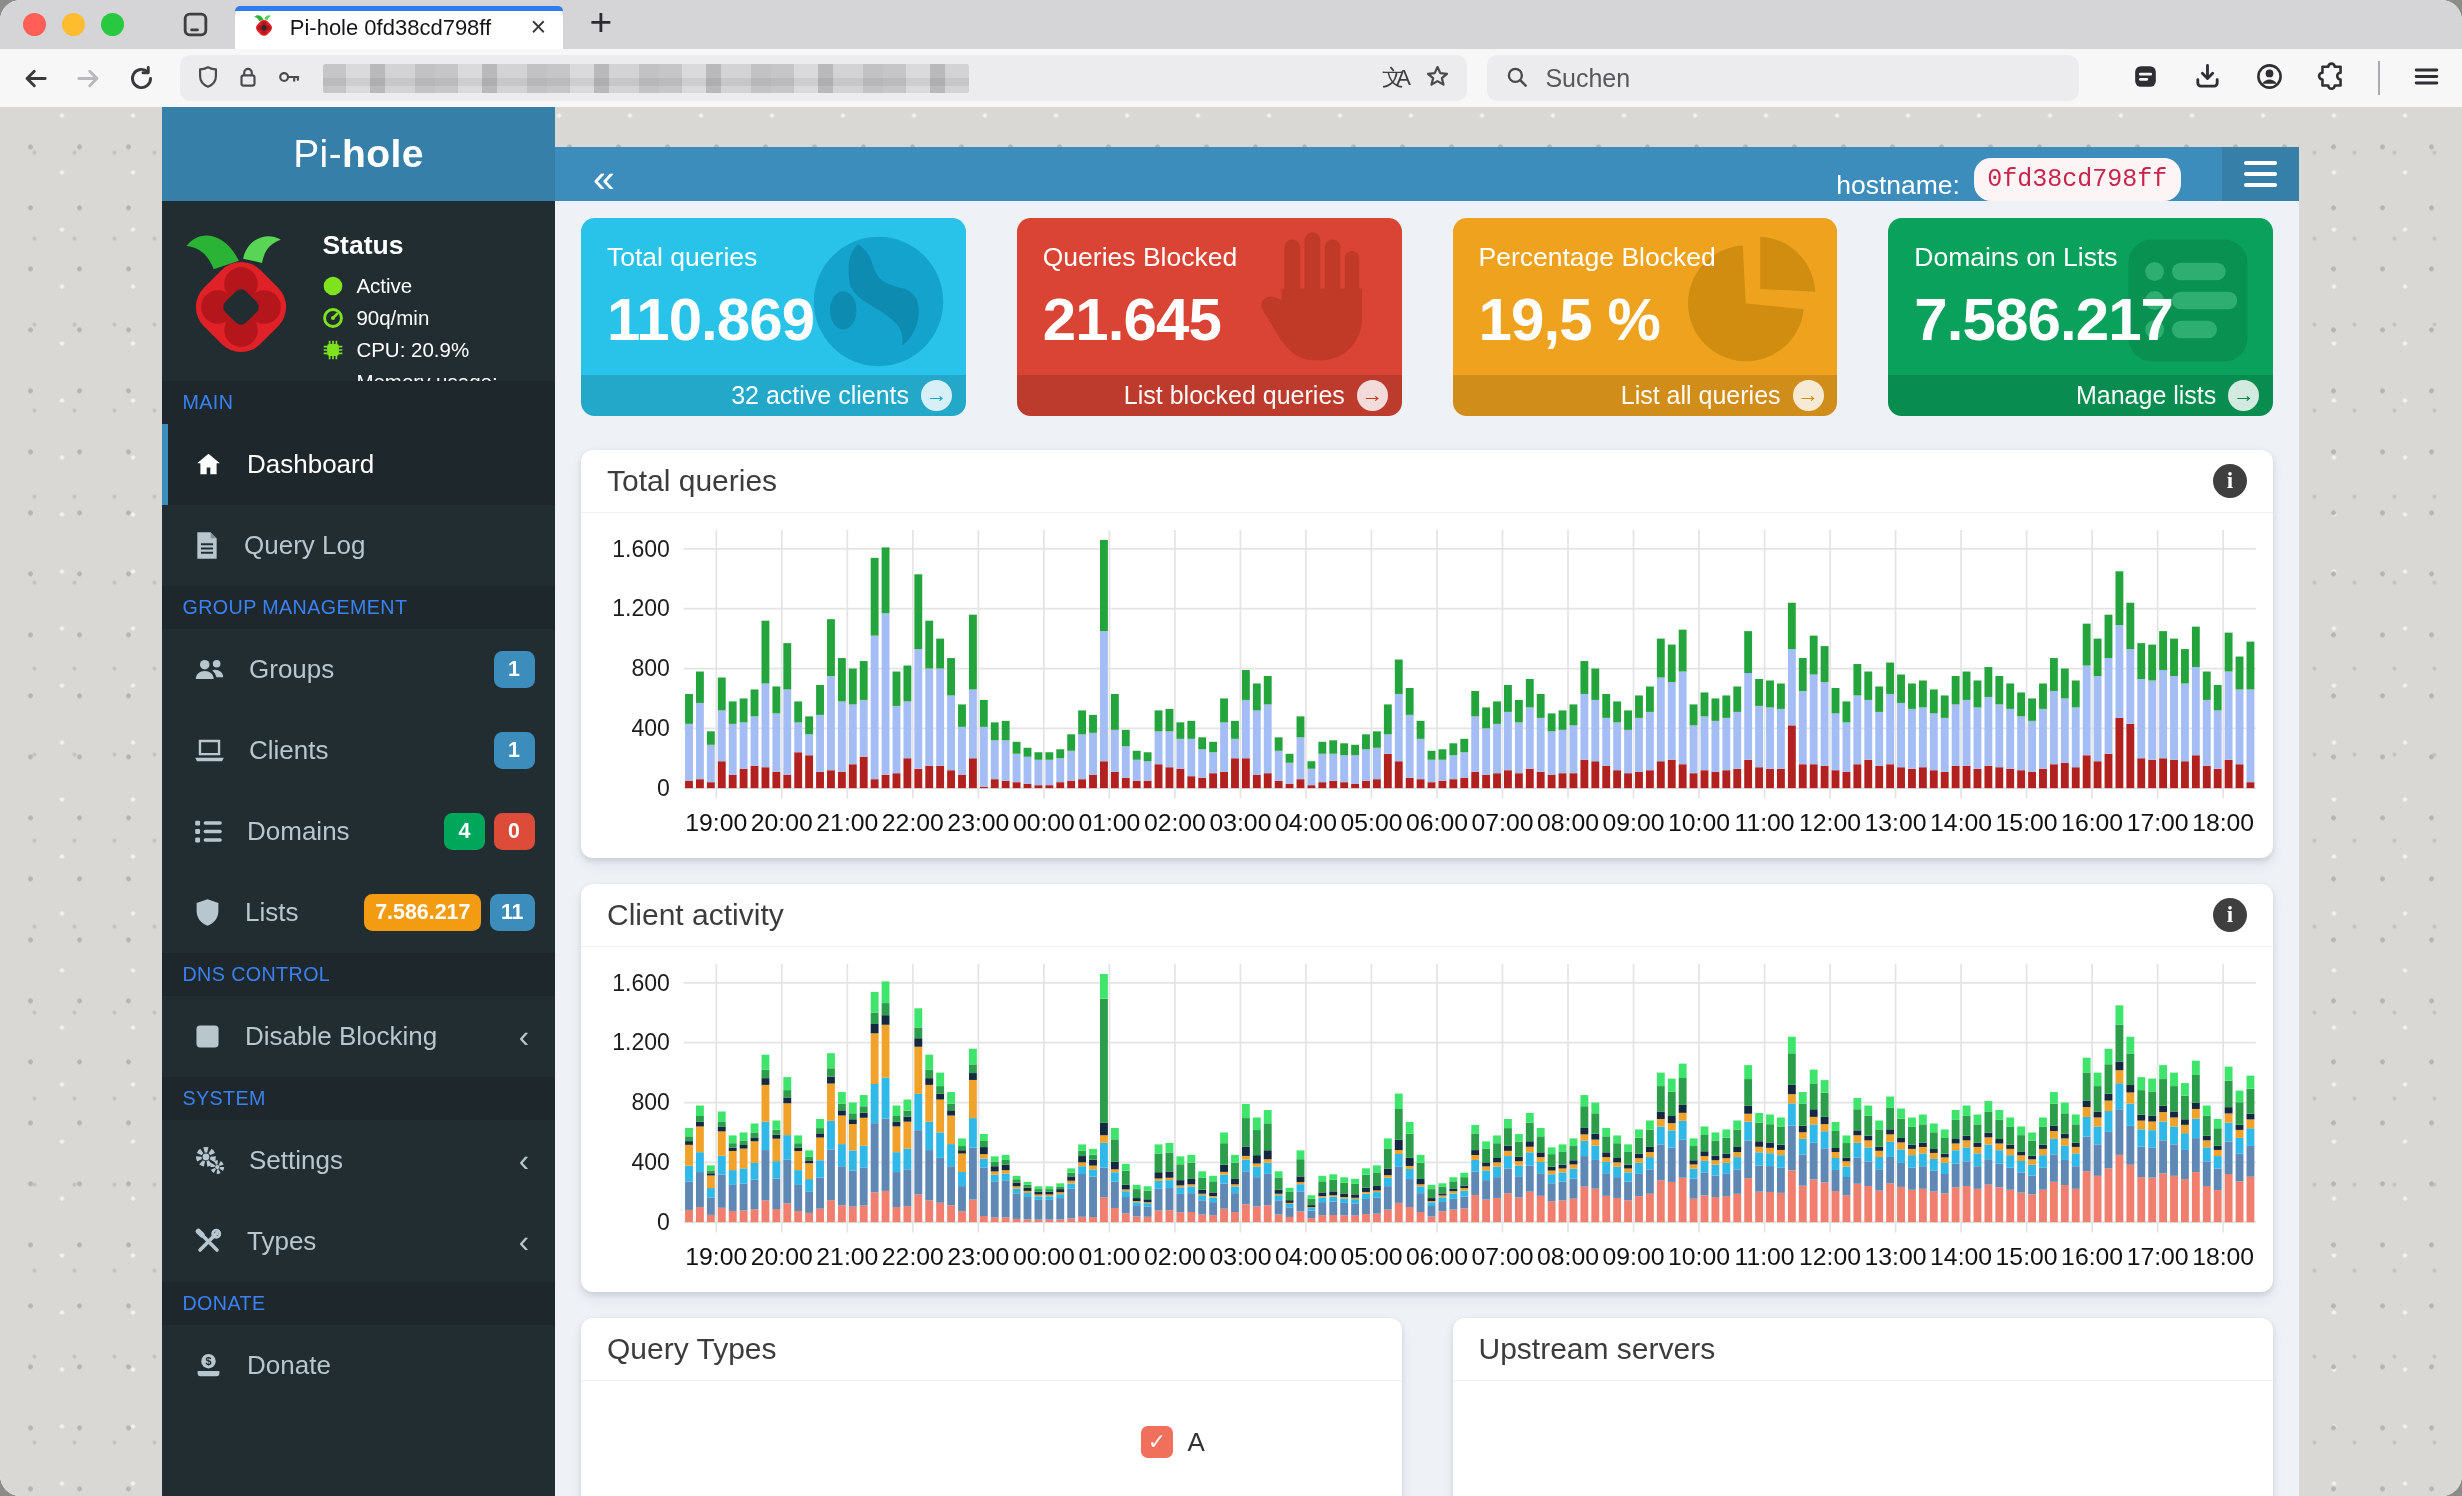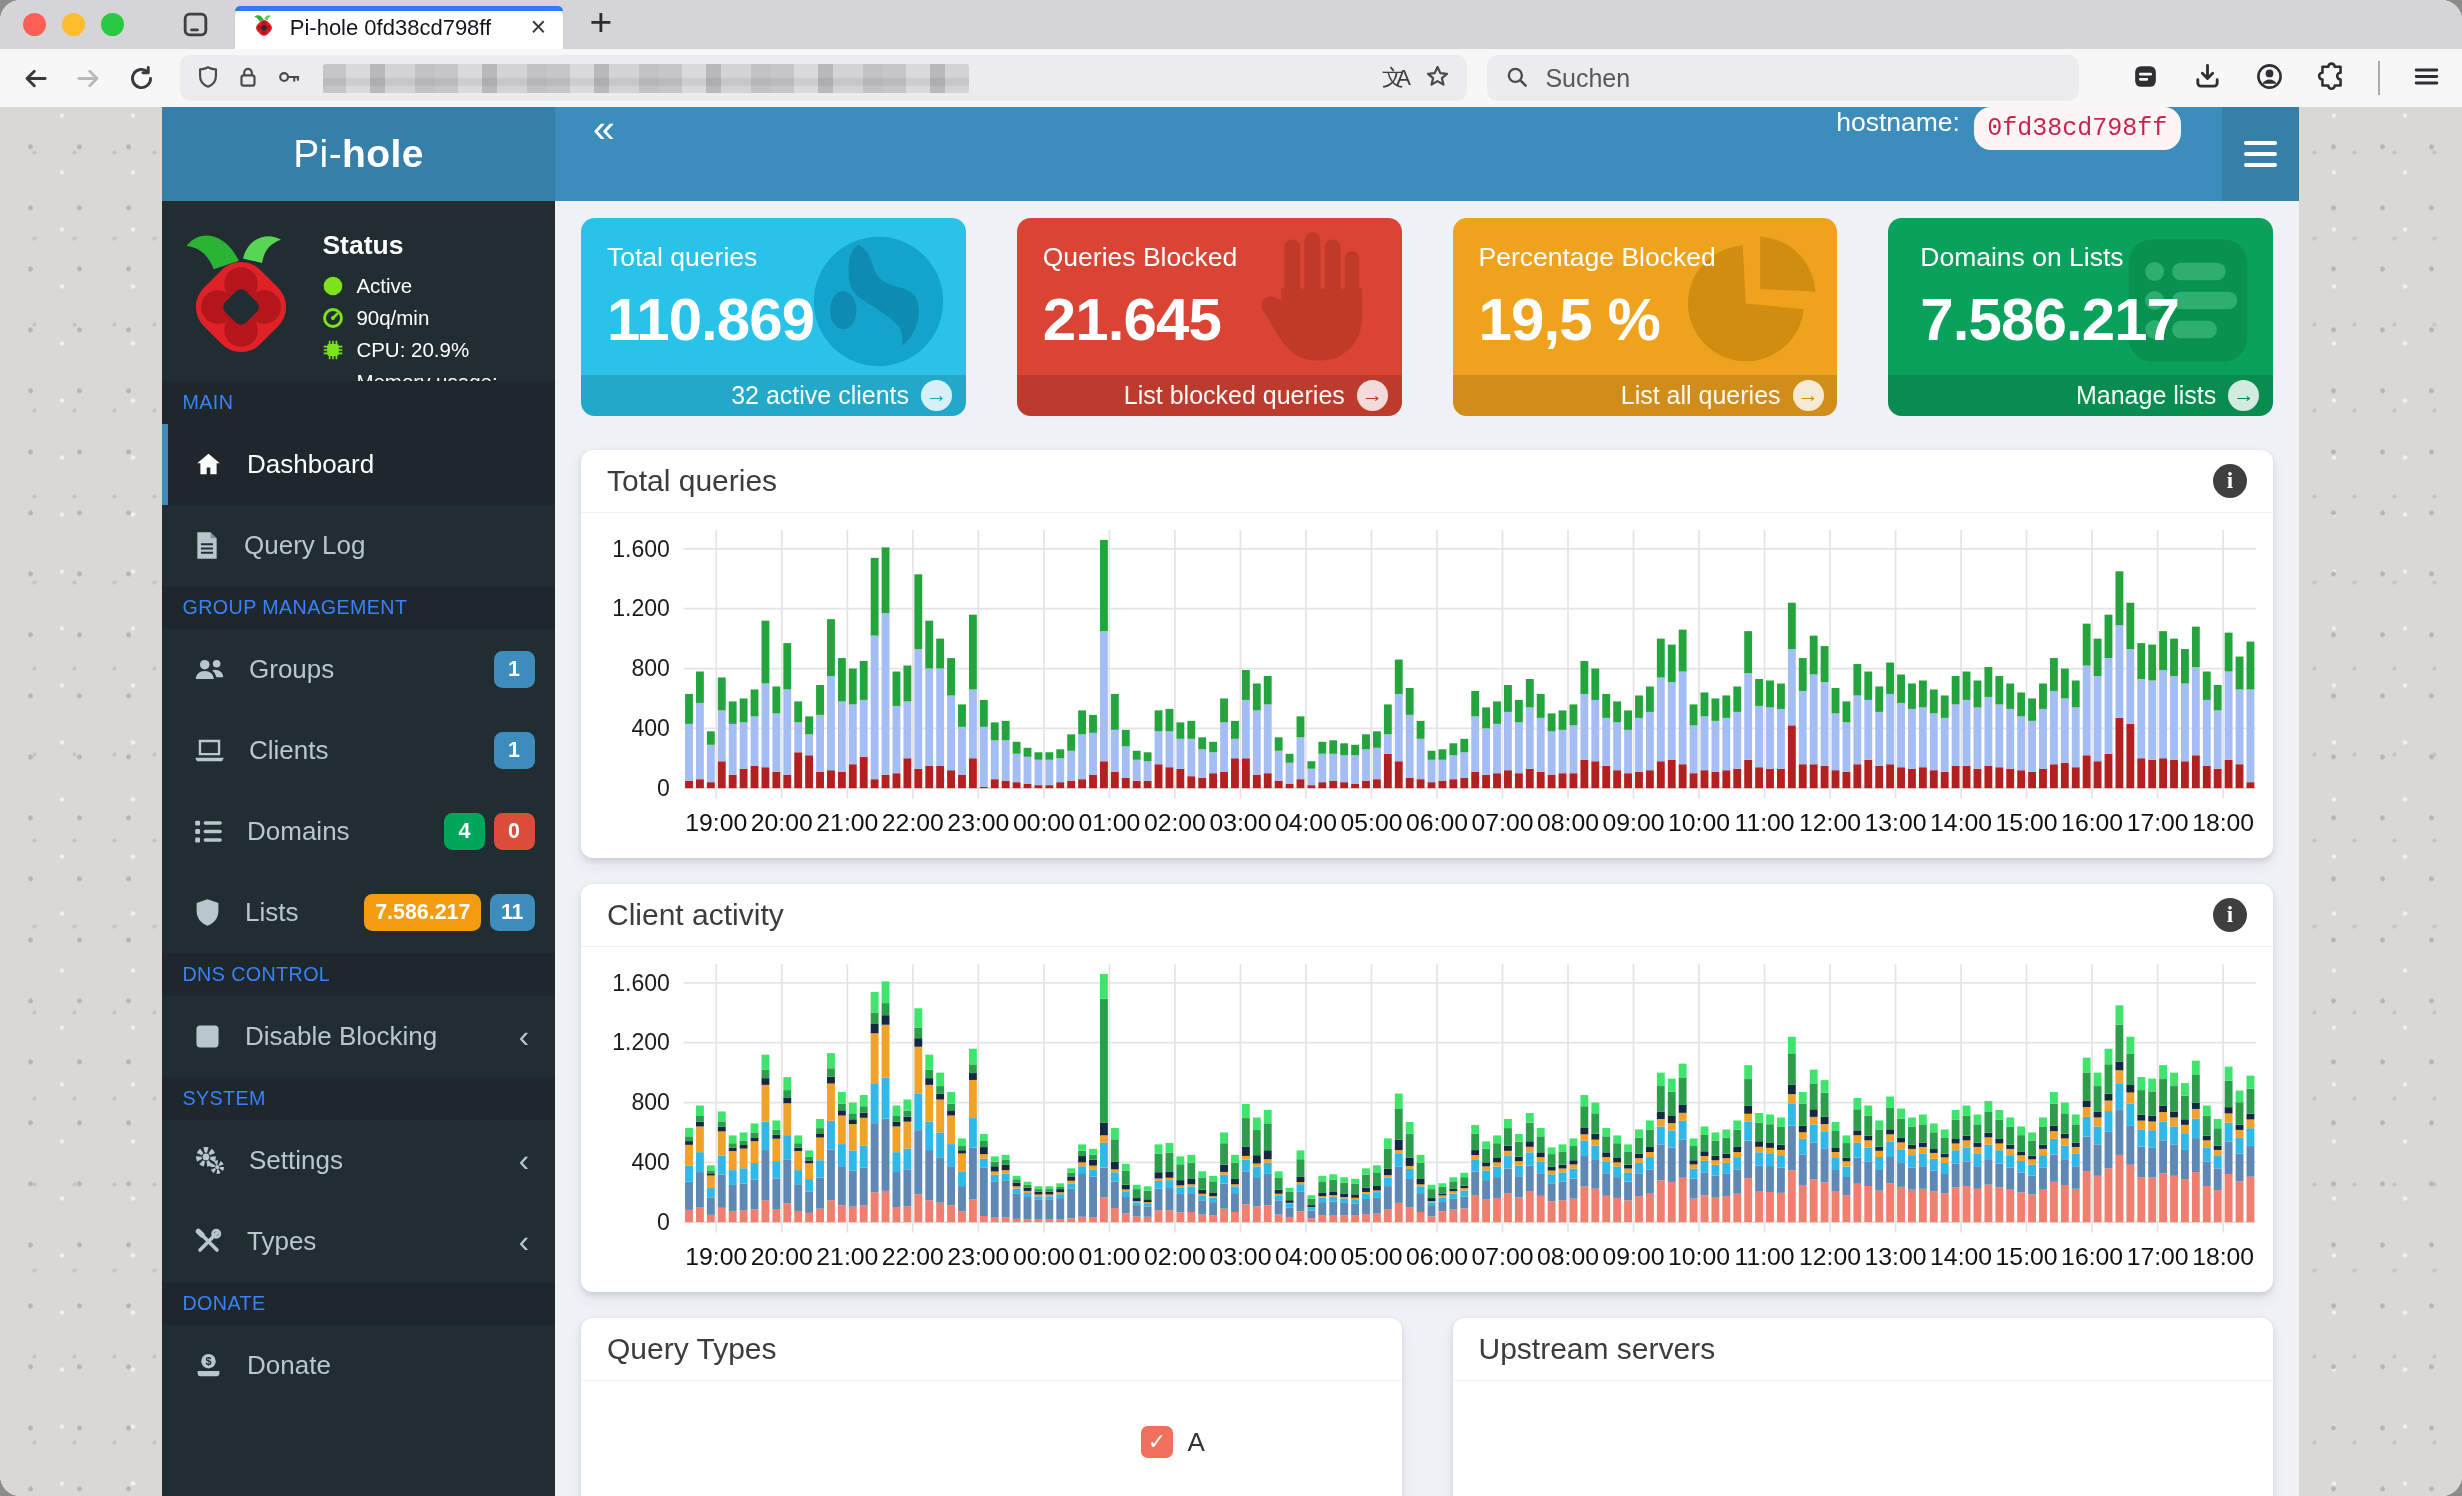--- a/index.html
+++ b/index.html
@@ -49,21 +49,21 @@
       radial-gradient(circle, #c2c2bf 1.7px, transparent 2.2px);
     background-size:49px 61px, 71px 57px, 40px 86px;
     background-position:6px 9.4px, 26.5px 37px, 14.5px 2.6px; }
   .page { width:2137px; margin-left:162px; display:flex; flex-direction:column; flex:none; }
 
   
   .app-header { height:94px; display:flex; flex:none; }
   .brand { width:393px; background:#367fa9; color:#fff; display:flex; align-items:center;
     justify-content:center; font-size:39px; letter-spacing:0.4px; }
   .brand b { font-weight:700; }
-  .header-main { flex:1; background:#3c8dbc; display:flex; align-items:flex-start; color:#fff; }
+  .header-main { flex:1; background:#3c8dbc; display:flex; align-items:flex-end; color:#fff;margin-top:40px; }
   .collapse { font-size:39px; padding-left:38px; }
   .collapse::after { content:"«"; }
   .hspacer { flex:1; }
   .hostname-label { font-size:26.5px; }
   .hostname-pill { margin-left:13.7px; background:#fdf5f5; color:#c7254e;
     font-family:"Liberation Mono","DejaVu Sans Mono",monospace; font-size:25px;
     padding:6.8px 13.7px; border-radius:17px; }
   .hamb-zone { width:77px; height:100%; background:#367fa9; margin-left:41px;
     display:flex; align-items:center; justify-content:center; flex-direction:column; gap:6.8px; }
   .hamb-zone i { width:32.5px; height:4.3px; background:#fff; border-radius:2.6px; }
@@ -99,21 +99,21 @@
     position:relative; z-index:2; }
   .card-wm { position:absolute; right:13.7px; top:10.3px; z-index:1; }
   .card-footer { position:absolute; bottom:0; left:0; right:0; height:41px; background:rgba(0,0,0,.13);
     display:flex; align-items:center; justify-content:flex-end; gap:12px; padding-right:13.7px;
     font-size:25px; color:rgba(255,255,255,.97); z-index:3; }
   .arrow-circle { width:31px; height:31px; border-radius:50%; background:rgba(255,255,255,.82);
     display:flex; align-items:center; justify-content:center; font-size:21.4px; font-weight:700; }
   .c-aqua { background:#29c2e8; } .c-aqua .arrow-circle { color:#1ba3c6; }
   .c-red { background:#da4434; } .c-red .arrow-circle { color:#c23b29; }
   .c-orange { background:#efa21d; } .c-orange .arrow-circle { color:#cf8c12; }
-  .c-green { background:#0aa15c;padding-left:6px; } .c-green .arrow-circle { color:#08854c; }
+  .c-green { background:#0aa15c; } .c-green .arrow-circle { color:#08854c; }
 
   .panel { background:#fff; border-radius:12px; margin-top:34px;
     box-shadow:0 2.6px 5.1px rgba(40,50,70,.12), 0 6.8px 13.7px rgba(40,50,70,.07); }
   .panel + .panel { margin-top:26px; }
   .panel-h { height:63px; display:flex; align-items:center; padding:0 26px;
     border-bottom:1.7px solid #f1f1f1; font-size:30px; color:#3c3c3c; }
   .info { margin-left:auto; width:34px; height:34px; border-radius:50%; background:#3f3f3f;
     color:#fff; display:flex; align-items:center; justify-content:center;
     font-family:"Liberation Serif","DejaVu Serif",serif; font-weight:700; font-size:23px; }
   .info::after { content:"i"; }

